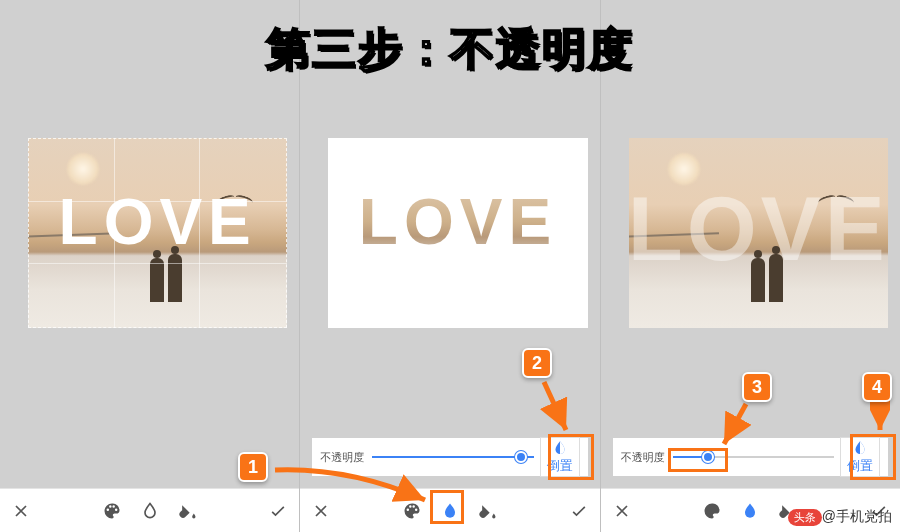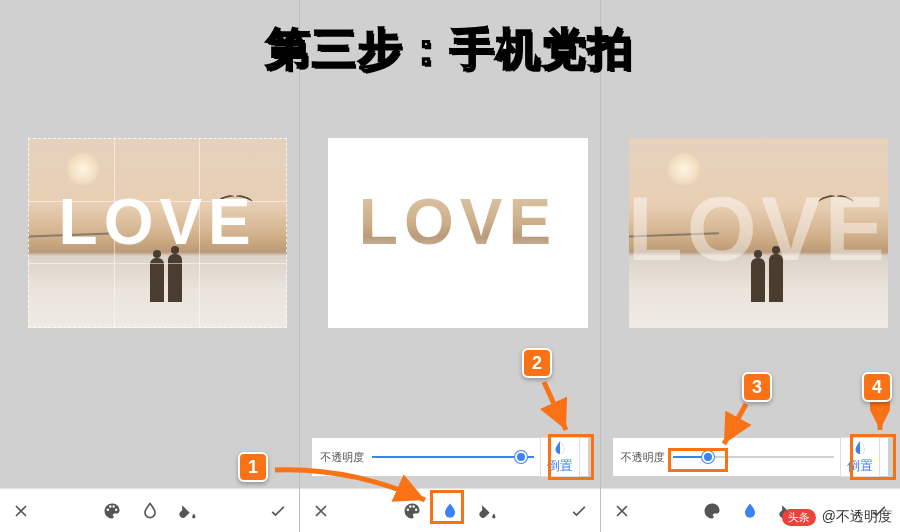--- a/index.html
+++ b/index.html
@@ -229,21 +229,20 @@
     position: absolute;
     border: 3px solid #f97316;
     z-index: 48;
   }
 
   
   .watermark {
     position: absolute;
     right: 8px; bottom: 6px;
     display: flex; align-items: center;
-    gap: 6px;
     font-size: 14px;
     color: #333;
     z-index: 60;
   }
   .wm-badge {
     background: #e8443a; color: #fff;
     border-radius: 10px; padding: 1px 6px;
     font-size: 11px;
   }
 </style>
@@ -415,21 +414,21 @@
       <div class="tb-icon">
         <svg viewBox="0 0 24 24" stroke="currentColor" stroke-width="2" fill="none">
             <path d="M5 13l4 4L19 7"></path>
           </svg>
       </div>
     </div>
   </div>
 
 </div>
 
-<div class="title">第三步：手机党拍</div>
+<div class="title">第三步：不透明度</div>
 
 <div class="hl" style="left:430px; top:490px; width:34px; height:34px;"></div>
 <div class="hl" style="left:548px; top:434px; width:46px; height:46px;"></div>
 <div class="hl" style="left:668px; top:448px; width:60px; height:24px;"></div>
 <div class="hl" style="left:850px; top:434px; width:46px; height:46px;"></div>
 
 <div class="marker" style="left:238px; top:452px;">1</div>
 <div class="marker" style="left:522px; top:348px;">2</div>
 <div class="marker" style="left:742px; top:372px;">3</div>
 <div class="marker" style="left:862px; top:372px;">4</div>
@@ -470,14 +469,14 @@
         <marker id="a4" markerWidth="8" markerHeight="8" refX="6" refY="3" orient="auto">
           <path d="M0,0 L6,3 L0,6 Z" fill="#f97316"></path>
         </marker>
       </defs>
   <path d="M10 2 L10 30" stroke="#f97316" stroke-width="5" fill="none" marker-end="url(#a4)"></path>
     </svg>
 </div>
 
 <div class="watermark">
   <span class="wm-badge">头条</span>
-  <span>@不透明度</span>
+  <span>@手机党拍</span>
 </div>
 
 </body></html>

